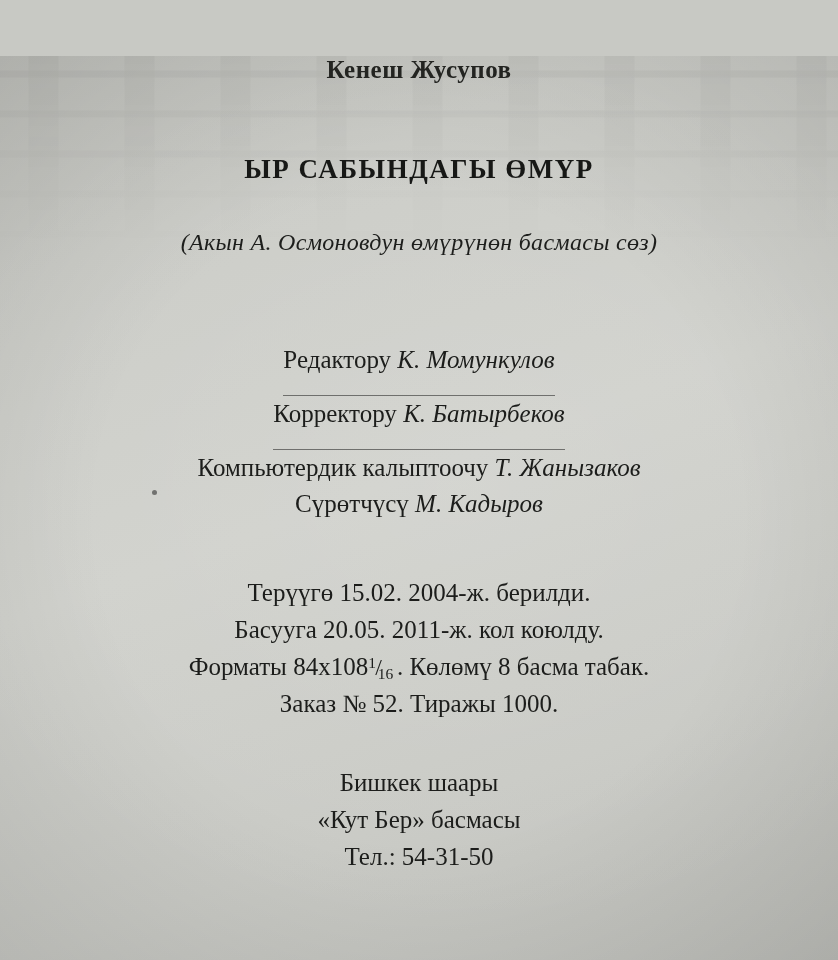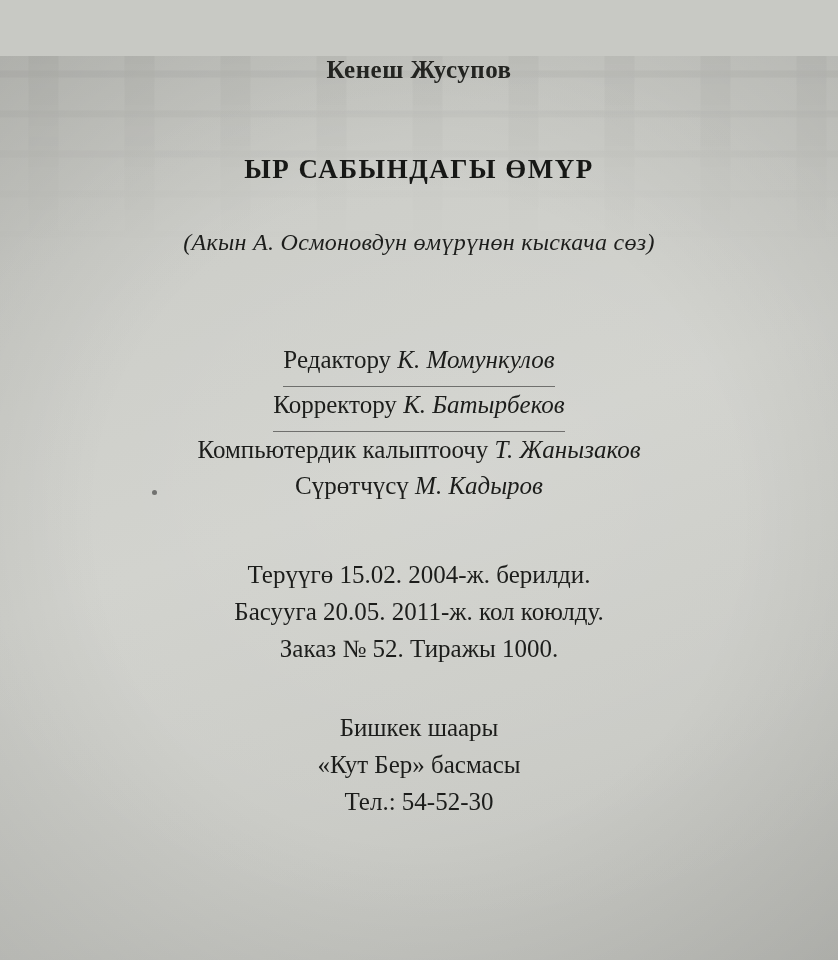--- a/index.html
+++ b/index.html
@@ -99,21 +99,21 @@
   .credits .line {
     font-size: 25px;
     line-height: 36px;
     color: #1c1d1b;
   }
   .credits .line .role { font-style: normal; }
   .credits .line .person { font-style: italic; }
   .credits .underlined {
     display: inline-block;
     border-bottom: 1.5px solid rgba(30,30,30,0.55);
-    padding-bottom: 8px;
+    padding-bottom: 17px;
     text-align: center;
   }
 
   .imprint {
     margin-top: 52px;
   }
   .imprint .line {
     font-size: 25px;
     line-height: 37px;
     color: #1c1d1b;
@@ -169,21 +169,21 @@
 <div id="page">
 
   <div class="bleed"></div>
 
   <div class="content">
 
     <div class="author">Кенеш Жусупов</div>
 
     <div class="main-title">ЫР САБЫНДАГЫ ӨМҮР</div>
 
-    <div class="subtitle">(Акын А. Осмоновдун өмүрүнөн кыскача сөз)</div>
+    <div class="subtitle">(Акын А. Осмоновдун өмүрүнөн басмасы сөз)</div>
 
     <div class="credits">
       <div class="line">
         <span class="underlined">
           <span class="role">Редактору</span>
           <span class="person">К. Момункулов</span>
         </span>
       </div>
       <div class="line">
         <span class="underlined">
@@ -197,26 +197,29 @@
       </div>
       <div class="line">
         <span class="role">Сүрөтчүсү</span>
         <span class="person">М. Кадыров</span>
       </div>
     </div>
 
     <div class="imprint">
       <div class="line">Терүүгө 15.02. 2004-ж. берилди.</div>
       <div class="line">Басууга 20.05. 2011-ж. кол коюлду.</div>
+      <div class="line">
+        <span>Форматы 84x108</span><span class="frac"><span class="num">1</span><span class="slash">/</span><span class="den">16</span></span><span>. Көлөмү 8 басма табак.</span>
+      </div>
       <div class="line">Заказ № 52.   Тиражы 1000.</div>
     </div>
 
     <div class="publisher">
       <div class="line">Бишкек шаары</div>
       <div class="line">«Кут Бер» басмасы</div>
-      <div class="line">Тел.:   54-52-30</div>
+      <div class="line">Тел.:   54-31-50</div>
     </div>
 
   </div>
 
   <div class="speck" style="left:152px; top:434px;"></div>
   <div class="vignette"></div>
 </div>
 
 </body></html>

